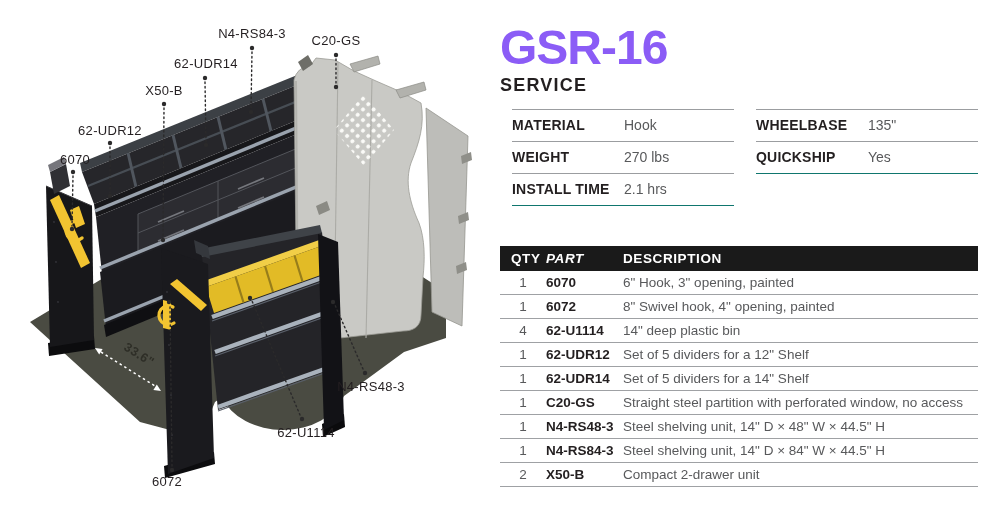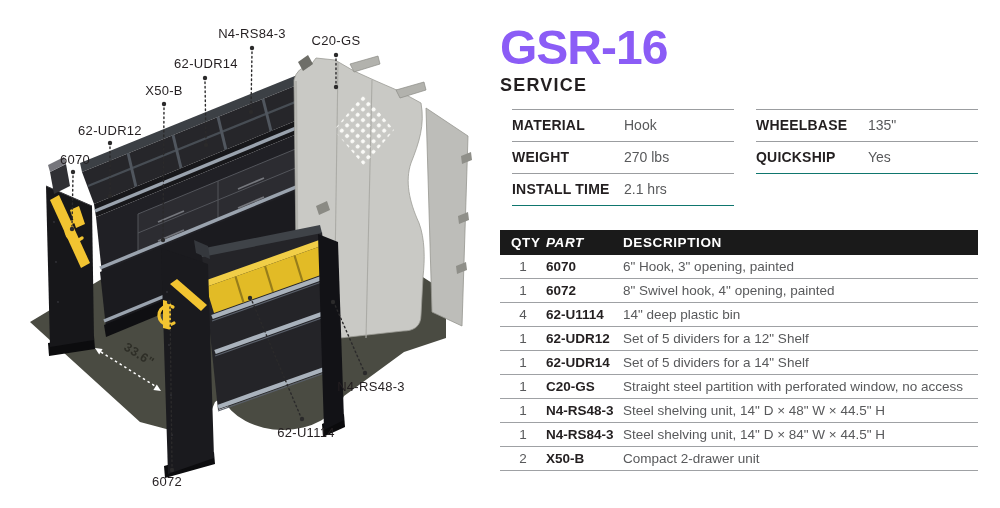--- a/index.html
+++ b/index.html
@@ -13,21 +13,21 @@
   .title { font-size:48px; font-weight:700; letter-spacing:-1px; color:#8b5cf6; line-height:1.0; }
   .subtitle { font-size:18px; font-weight:700; letter-spacing:1.2px; color:#231F20; margin-top:3px; }
 
   .specs { display:flex; gap:22px; margin-top:13px;margin-left:12px; }
   .spec-col { flex:1; }
   .spec-row { display:flex; align-items:baseline; padding:7px 0 8px 0; border-top:1px solid #9b9da0; }
   .spec-col .spec-row:last-child { border-bottom:1px solid #0f766e; }
   .spec-label { width:112px; font-size:14px; font-weight:700; color:#231F20; letter-spacing:.2px; flex:none; }
   .spec-value { font-size:14px; color:#58595B; }
 
-  table.parts { width:100%; border-collapse:collapse; margin-top:24px; }
+  table.parts { width:100%; border-collapse:collapse; margin-top:40px; }
   table.parts th { background:#1A1A1A; color:#ffffff; font-size:13.5px; font-weight:700;
                    letter-spacing:.6px; text-align:left; padding:5px 0 5px 0; }
   table.parts th.h-qty { width:46px; padding-left:11px; }
   table.parts th.h-part { width:77px;font-style:italic; }
   table.parts td { border-bottom:1px solid #9fa1a4; padding:4px 0; font-size:13.5px; white-space:nowrap; }
   td.c-qty { text-align:center; color:#58595B; }
   td.c-part { font-weight:700; color:#231F20; }
   td.c-desc { color:#58595B; }
 
   .leader line { stroke:#2b2a2b; stroke-width:1.4; stroke-dasharray:1.5 3; stroke-linecap:round; fill:none; }

